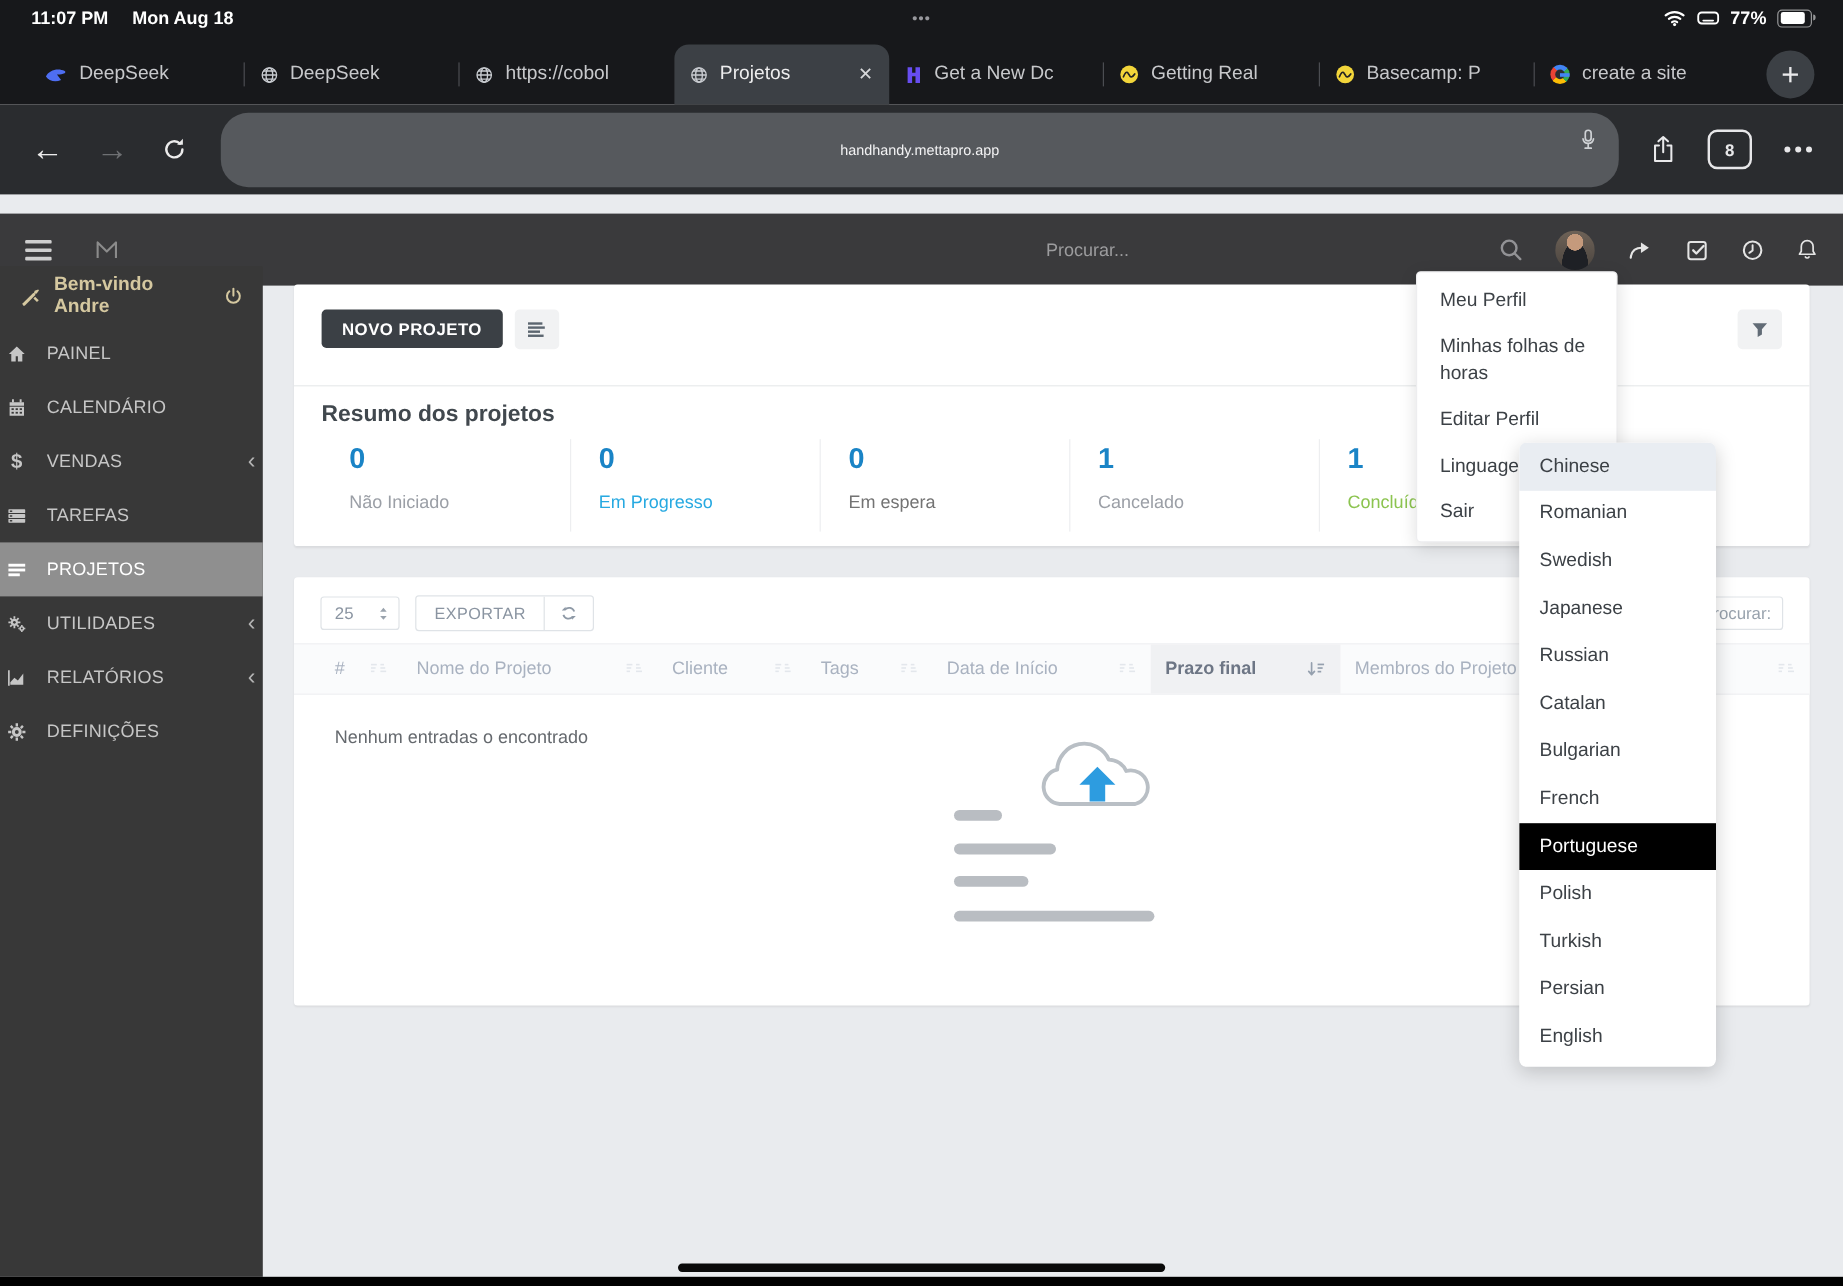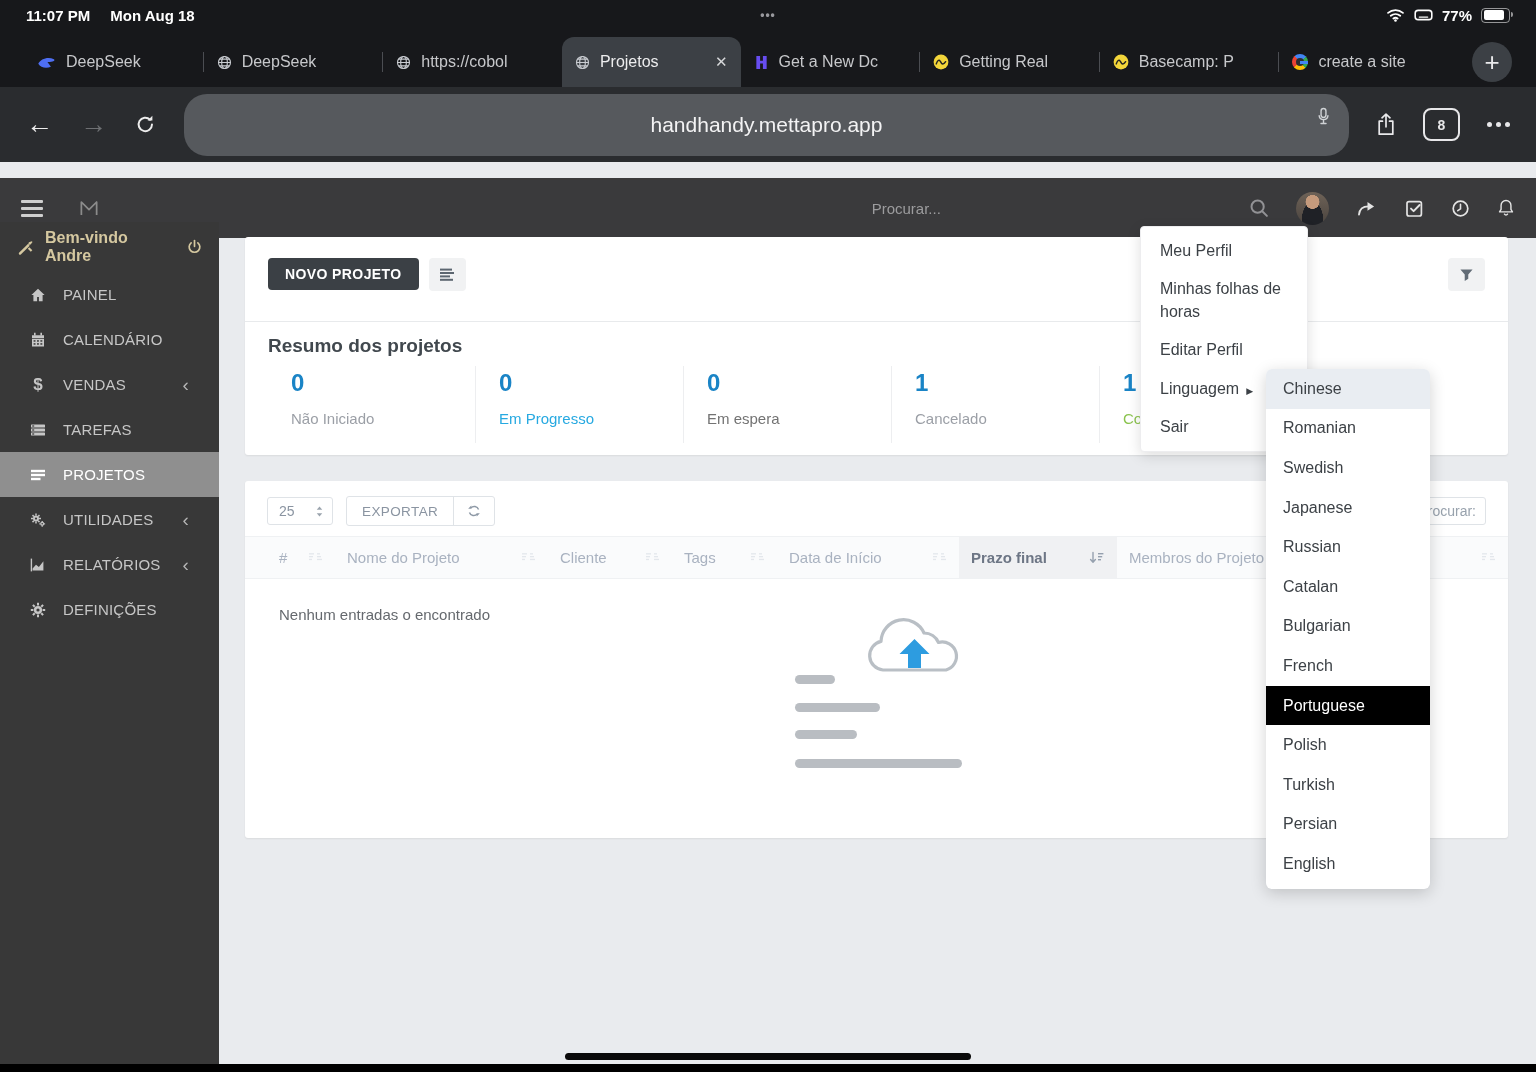--- a/index.html
+++ b/index.html
@@ -34,21 +34,21 @@
     background:conic-gradient(from -40deg,#4285f4 0 90deg,#34a853 90deg 180deg,#fbbc05 180deg 270deg,#ea4335 270deg 360deg)}
   .gicon i{position:absolute;left:4px;top:4px;width:8px;height:8px;border-radius:50%;background:#2b2d31}
   .gicon u{position:absolute;right:0;top:6.5px;width:8px;height:3.2px;background:#4285f4}
 
   
   .urlrow{position:absolute;left:0;top:87px;width:100%;height:75px;background:#2a2c2f;display:flex;
     align-items:center;padding:0 26px;box-sizing:border-box;gap:27px}
   .navarrow{font-size:27px;color:#ececec;line-height:1}
   .navarrow.fwd{color:#6e7073}
   .urlpill{flex:1;height:62px;background:#56595d;border-radius:23px;position:relative;display:flex;
-    align-items:center;justify-content:center;color:#f3f3f4;font-size:21px}
+    align-items:center;justify-content:center;color:#f3f3f4;font-size:12px}
   .urlmic{position:absolute;right:18px;top:13px}
   .tabbox{width:33px;height:29px;border:2px solid #e7e7e9;border-radius:8px;color:#e7e7e9;font-size:14px;
     font-weight:700;display:flex;align-items:center;justify-content:center}
   .menudots{display:flex;gap:4px}
   .menudots i{width:5px;height:5px;border-radius:50%;background:#e7e7e9}
 
   
   .appheader{position:absolute;left:0;top:178px;width:100%;height:60px;background:#3a3a3c;display:flex;
     align-items:center;padding:0 21px;box-sizing:border-box;color:#e3e3e3}
   .burger{width:22px;display:flex;flex-direction:column;gap:4px}
@@ -59,21 +59,21 @@
   .avatar{width:33px;height:33px;border-radius:50%;overflow:hidden;
     background:radial-gradient(circle at 50% 30%,#c59a7c 0 24%,rgba(0,0,0,0) 25%),
                radial-gradient(ellipse at 50% 88%,#1f2126 0 46%,rgba(0,0,0,0) 47%),
                linear-gradient(#6e6257,#4a443f)}
 
   
   .sidebar{position:absolute;left:0;top:222px;width:219px;height:842px;background:#383838}
   .welcome{display:flex;align-items:center;gap:11px;height:50px;padding:0 17px;color:#d5c8a0;
     font-size:16px;font-weight:700}
   .welcome .pwr{margin-left:auto}
-  .snav .sitem{display:flex;align-items:center;gap:17px;height:45px;padding:0 30px;color:#c6c6c6;
+  .snav .sitem{display:flex;align-items:center;gap:17px;height:45px;padding:0 6px;color:#c6c6c6;
     font-size:15px;letter-spacing:.2px}
   .snav .sitem.active{background:#8f8f8f;color:#fff}
   .chev{margin-left:auto;font-size:19px;color:#b5b5b5;line-height:0}
   .dollar{font-size:17px;font-weight:700;width:16px;text-align:center}
 
   
   .card{position:absolute;background:#fff;border-radius:3px;box-shadow:0 1px 2px rgba(0,0,0,.07)}
   #card1{left:245px;top:237px;width:1263px;height:218px}
   .c1toolbar{display:flex;align-items:flex-start;padding:21px 23px 0;height:85px;box-sizing:border-box;
     border-bottom:1px solid #e8eaec}
@@ -111,21 +111,21 @@
   .th:nth-child(5){width:182px}
   .th:nth-child(6){width:158px}
   .th:nth-child(7){flex:1}
   .th.sorted{background:#f0f1f3;color:#6d7685;font-weight:700}
   .emptymsg{padding:27px 0 0 34px;font-size:15px;color:#65696e}
   .illus{position:absolute;left:550px;top:130px;width:280px;height:170px}
   .illus .bar{position:absolute;left:0;height:9px;border-radius:4.5px;background:#b9bdc2}
   .cloudwrap{position:absolute;left:62px;top:0}
 
   
-  .pmenu{position:absolute;left:1140px;top:226px;width:168px;background:#fff;border:1px solid #ededef;
+  .pmenu{position:absolute;left:1180px;top:226px;width:168px;background:#fff;border:1px solid #ededef;
     border-radius:4px;box-shadow:0 4px 14px rgba(0,0,0,.13);padding:5px 0;z-index:40;box-sizing:border-box}
   .pmenu .mi{padding:8px 19px;font-size:16px;color:#3c4146;line-height:1.4}
   .subarrow{font-size:9px;margin-left:7px;color:#3c4146}
   .lmenu{position:absolute;left:1266px;top:369px;width:164px;background:#fff;border-radius:6px;
     box-shadow:0 4px 16px rgba(0,0,0,.18);z-index:50;overflow:hidden;padding-bottom:5px;box-sizing:border-box}
   .lmenu .li{height:39.6px;display:flex;align-items:center;padding-left:17px;font-size:16px;color:#3c4146}
   .lmenu .li.hl{background:#e9edf2}
   .lmenu .li.sel{color:#fff}
 
   

